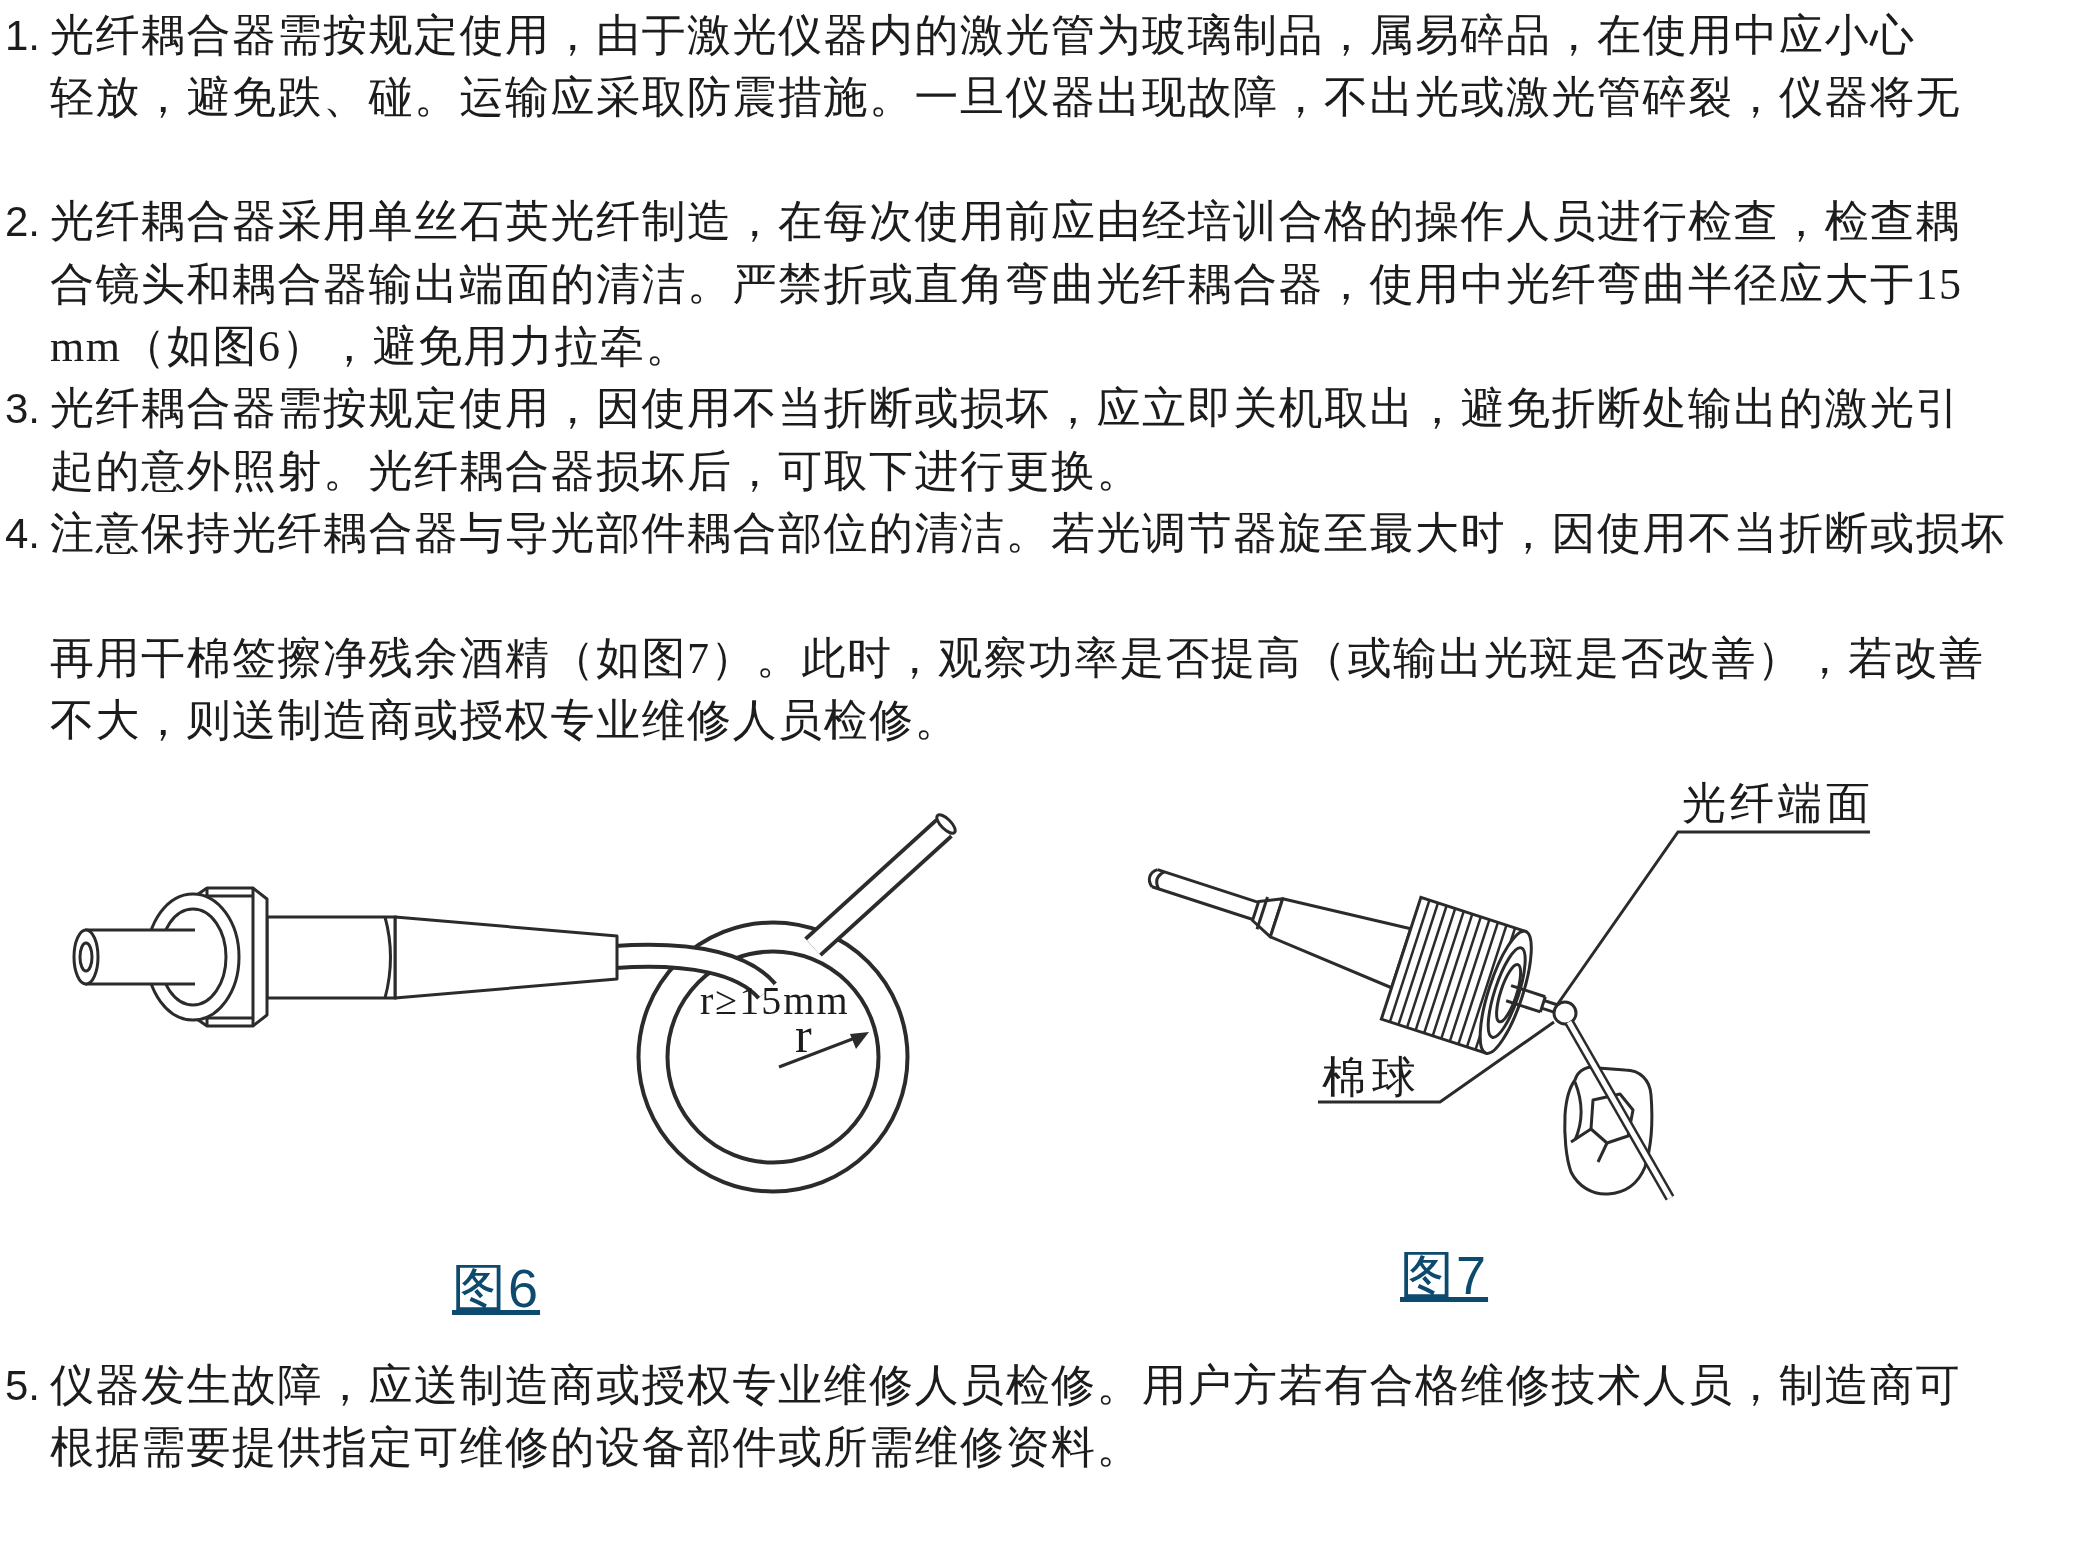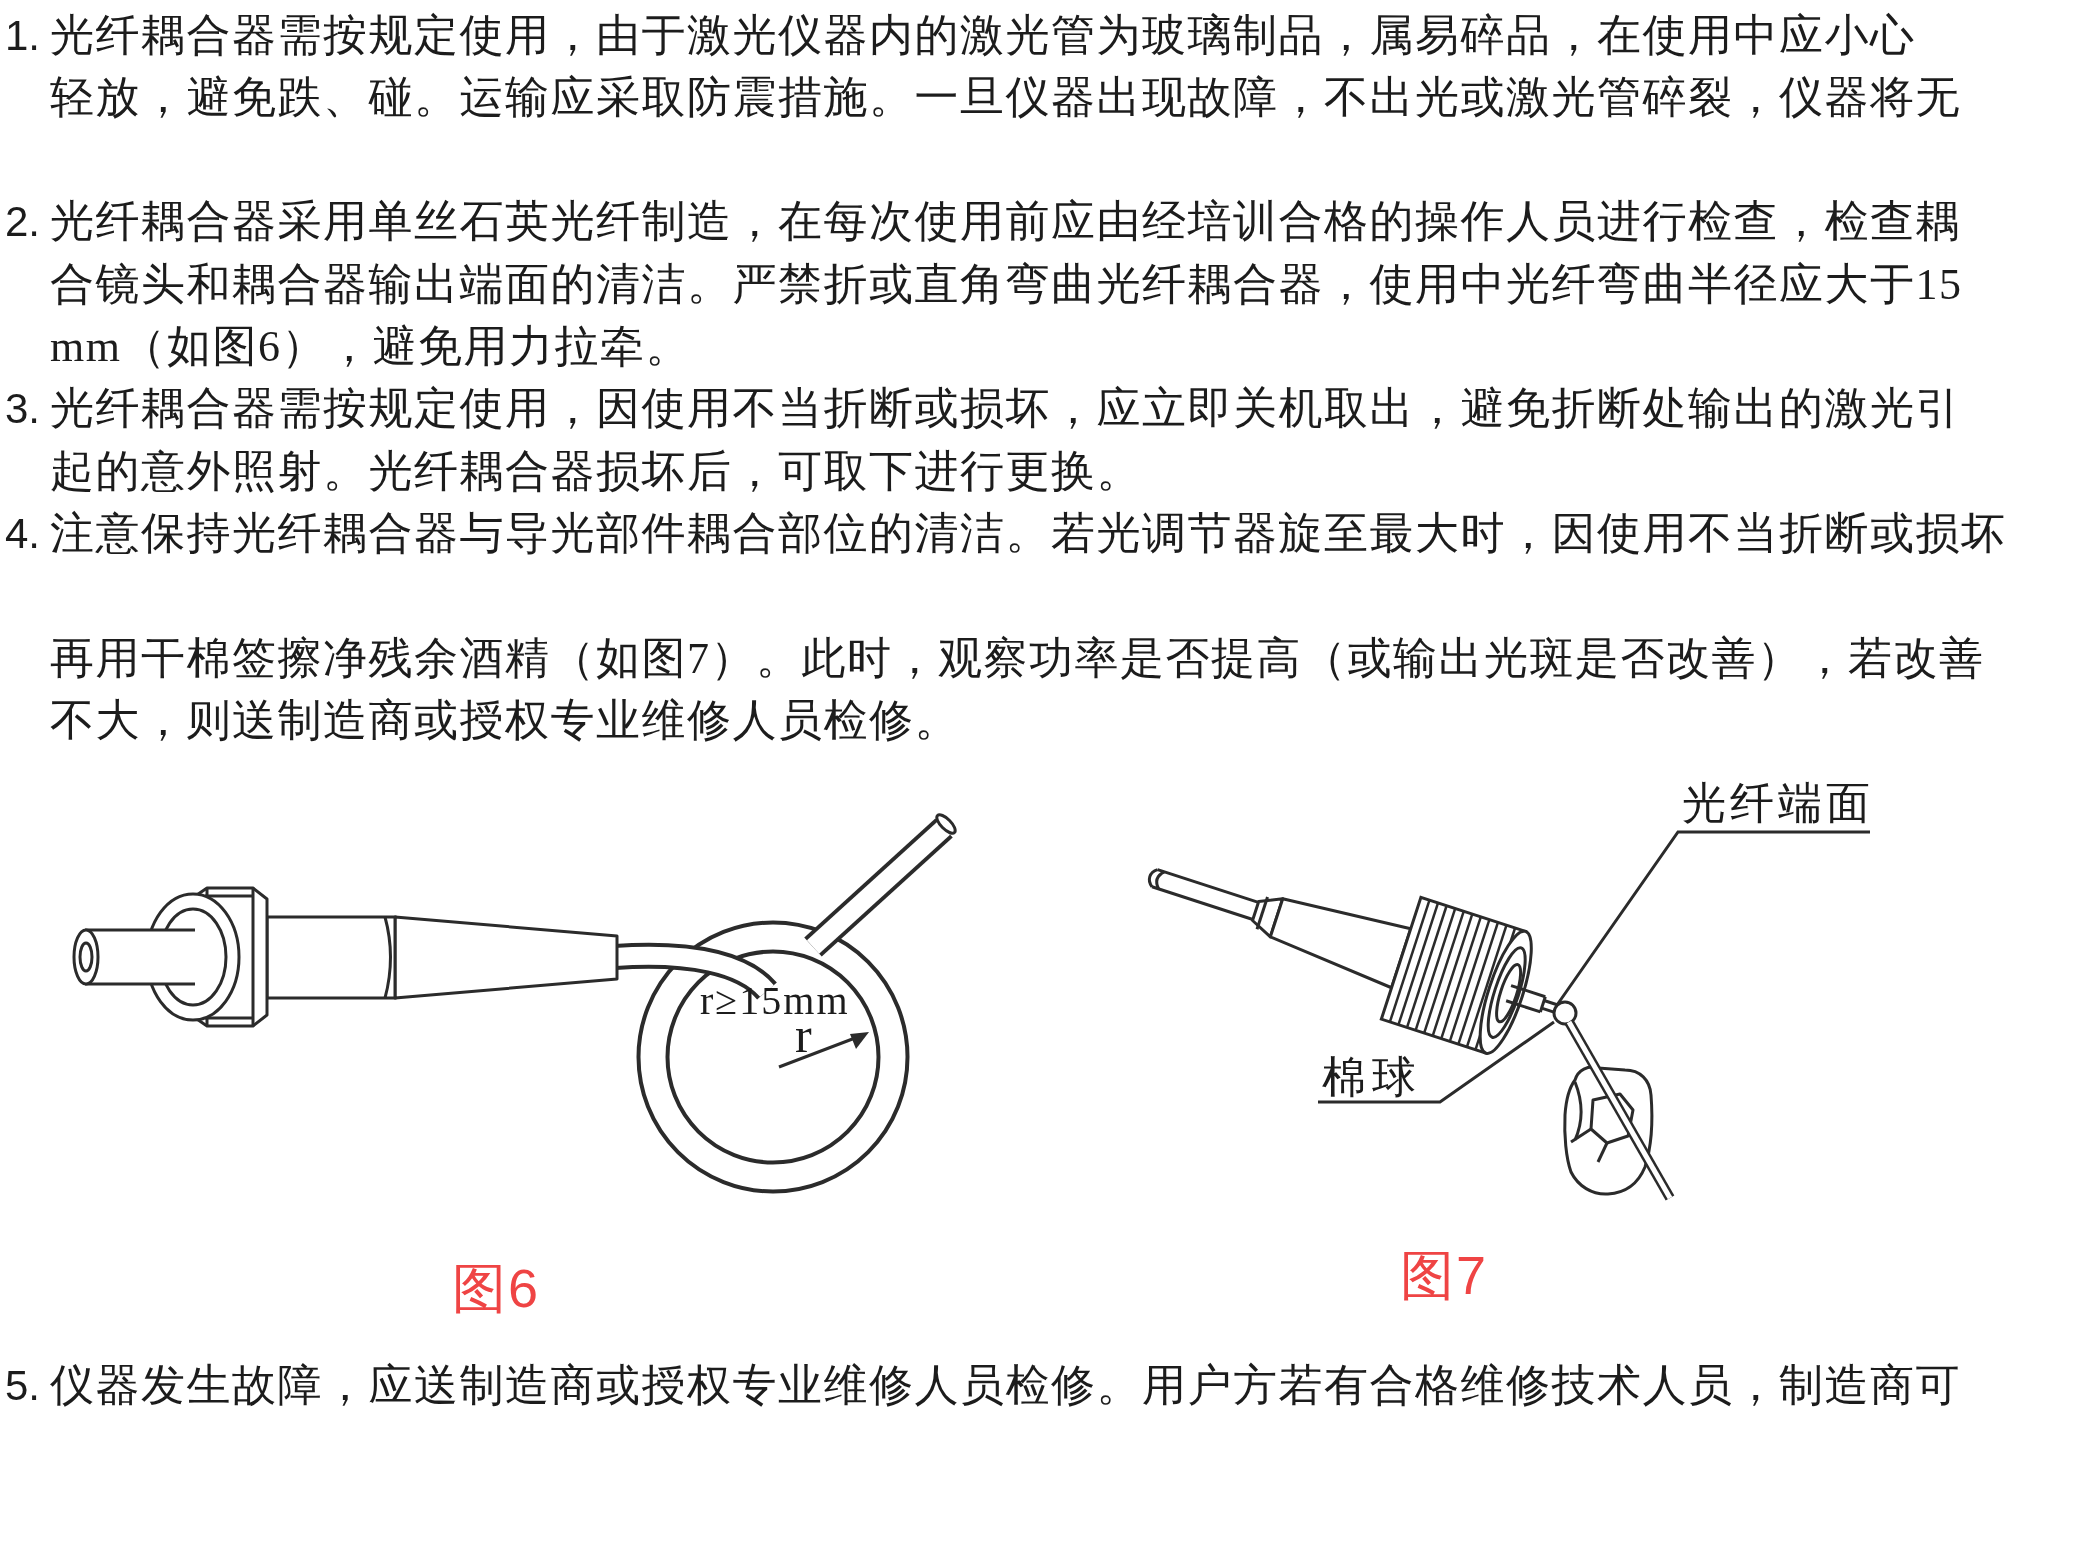--- a/index.html
+++ b/index.html
@@ -13,22 +13,23 @@
     position:absolute;left:5px;white-space:nowrap;
     font-size:44px;line-height:56px;letter-spacing:1.5px;
   }
   .tline .num{
     display:inline-block;width:45px;letter-spacing:0;
     font-family:"Liberation Sans","DejaVu Sans",sans-serif;
     font-size:42px;
   }
   .tline.cont{left:50px;}
   .figcap{
-    position:absolute;font-size:54px;letter-spacing:2px;color:#ef4444;
+    position:absolute;font-size:54px;letter-spacing:2px;color:#0c4a6e;
     font-family:"Liberation Serif","DejaVu Serif",serif;
+    text-decoration:underline;
   }
   .figcap .dig{font-family:"Liberation Sans","DejaVu Sans",sans-serif;}
   svg{position:absolute;overflow:visible;}
   svg text{font-family:"Liberation Serif","DejaVu Serif",serif;fill:#1c1c1c;}
 </style>
 </head>
 <body>
 
 <div class="page">
 
@@ -40,20 +41,21 @@
   <div class="tline cont" style="top:319px"><span>mm（如图6），避免用力拉牵。</span></div>
 
   <div class="tline" style="top:381px"><span class="num">3.</span><span>光纤耦合器需按规定使用，因使用不当折断或损坏，应立即关机取出，避免折断处输出的激光引</span></div>
   <div class="tline cont" style="top:444px"><span>起的意外照射。光纤耦合器损坏后，可取下进行更换。</span></div>
 
   <div class="tline" style="top:506px"><span class="num">4.</span><span>注意保持光纤耦合器与导光部件耦合部位的清洁。若光调节器旋至最大时，因使用不当折断或损坏</span></div>
   <div class="tline cont" style="top:631px"><span>再用干棉签擦净残余酒精（如图7）。此时，观察功率是否提高（或输出光斑是否改善），若改善</span></div>
   <div class="tline cont" style="top:693px"><span>不大，则送制造商或授权专业维修人员检修。</span></div>
 
   <div class="tline" style="top:1358px"><span class="num">5.</span><span>仪器发生故障，应送制造商或授权专业维修人员检修。用户方若有合格维修技术人员，制造商可</span></div>
+  <div class="tline cont" style="top:1420px"><span>根据需要提供指定可维修的设备部件或所需维修资料。</span></div>
 
 
   <svg style="left:55px;top:795px" width="950" height="465" viewBox="0 0 950 465">
     <g stroke="#2b2b2b" fill="none" stroke-width="3">
 
       <circle cx="718" cy="262" r="120" stroke-width="33"></circle>
       <circle cx="718" cy="262" r="120" stroke="#ffffff" stroke-width="25"></circle>
 
       <path d="M758 152 L889 33" stroke-width="26"></path>
       <path d="M758 152 L889 33" stroke="#ffffff" stroke-width="18"></path>

